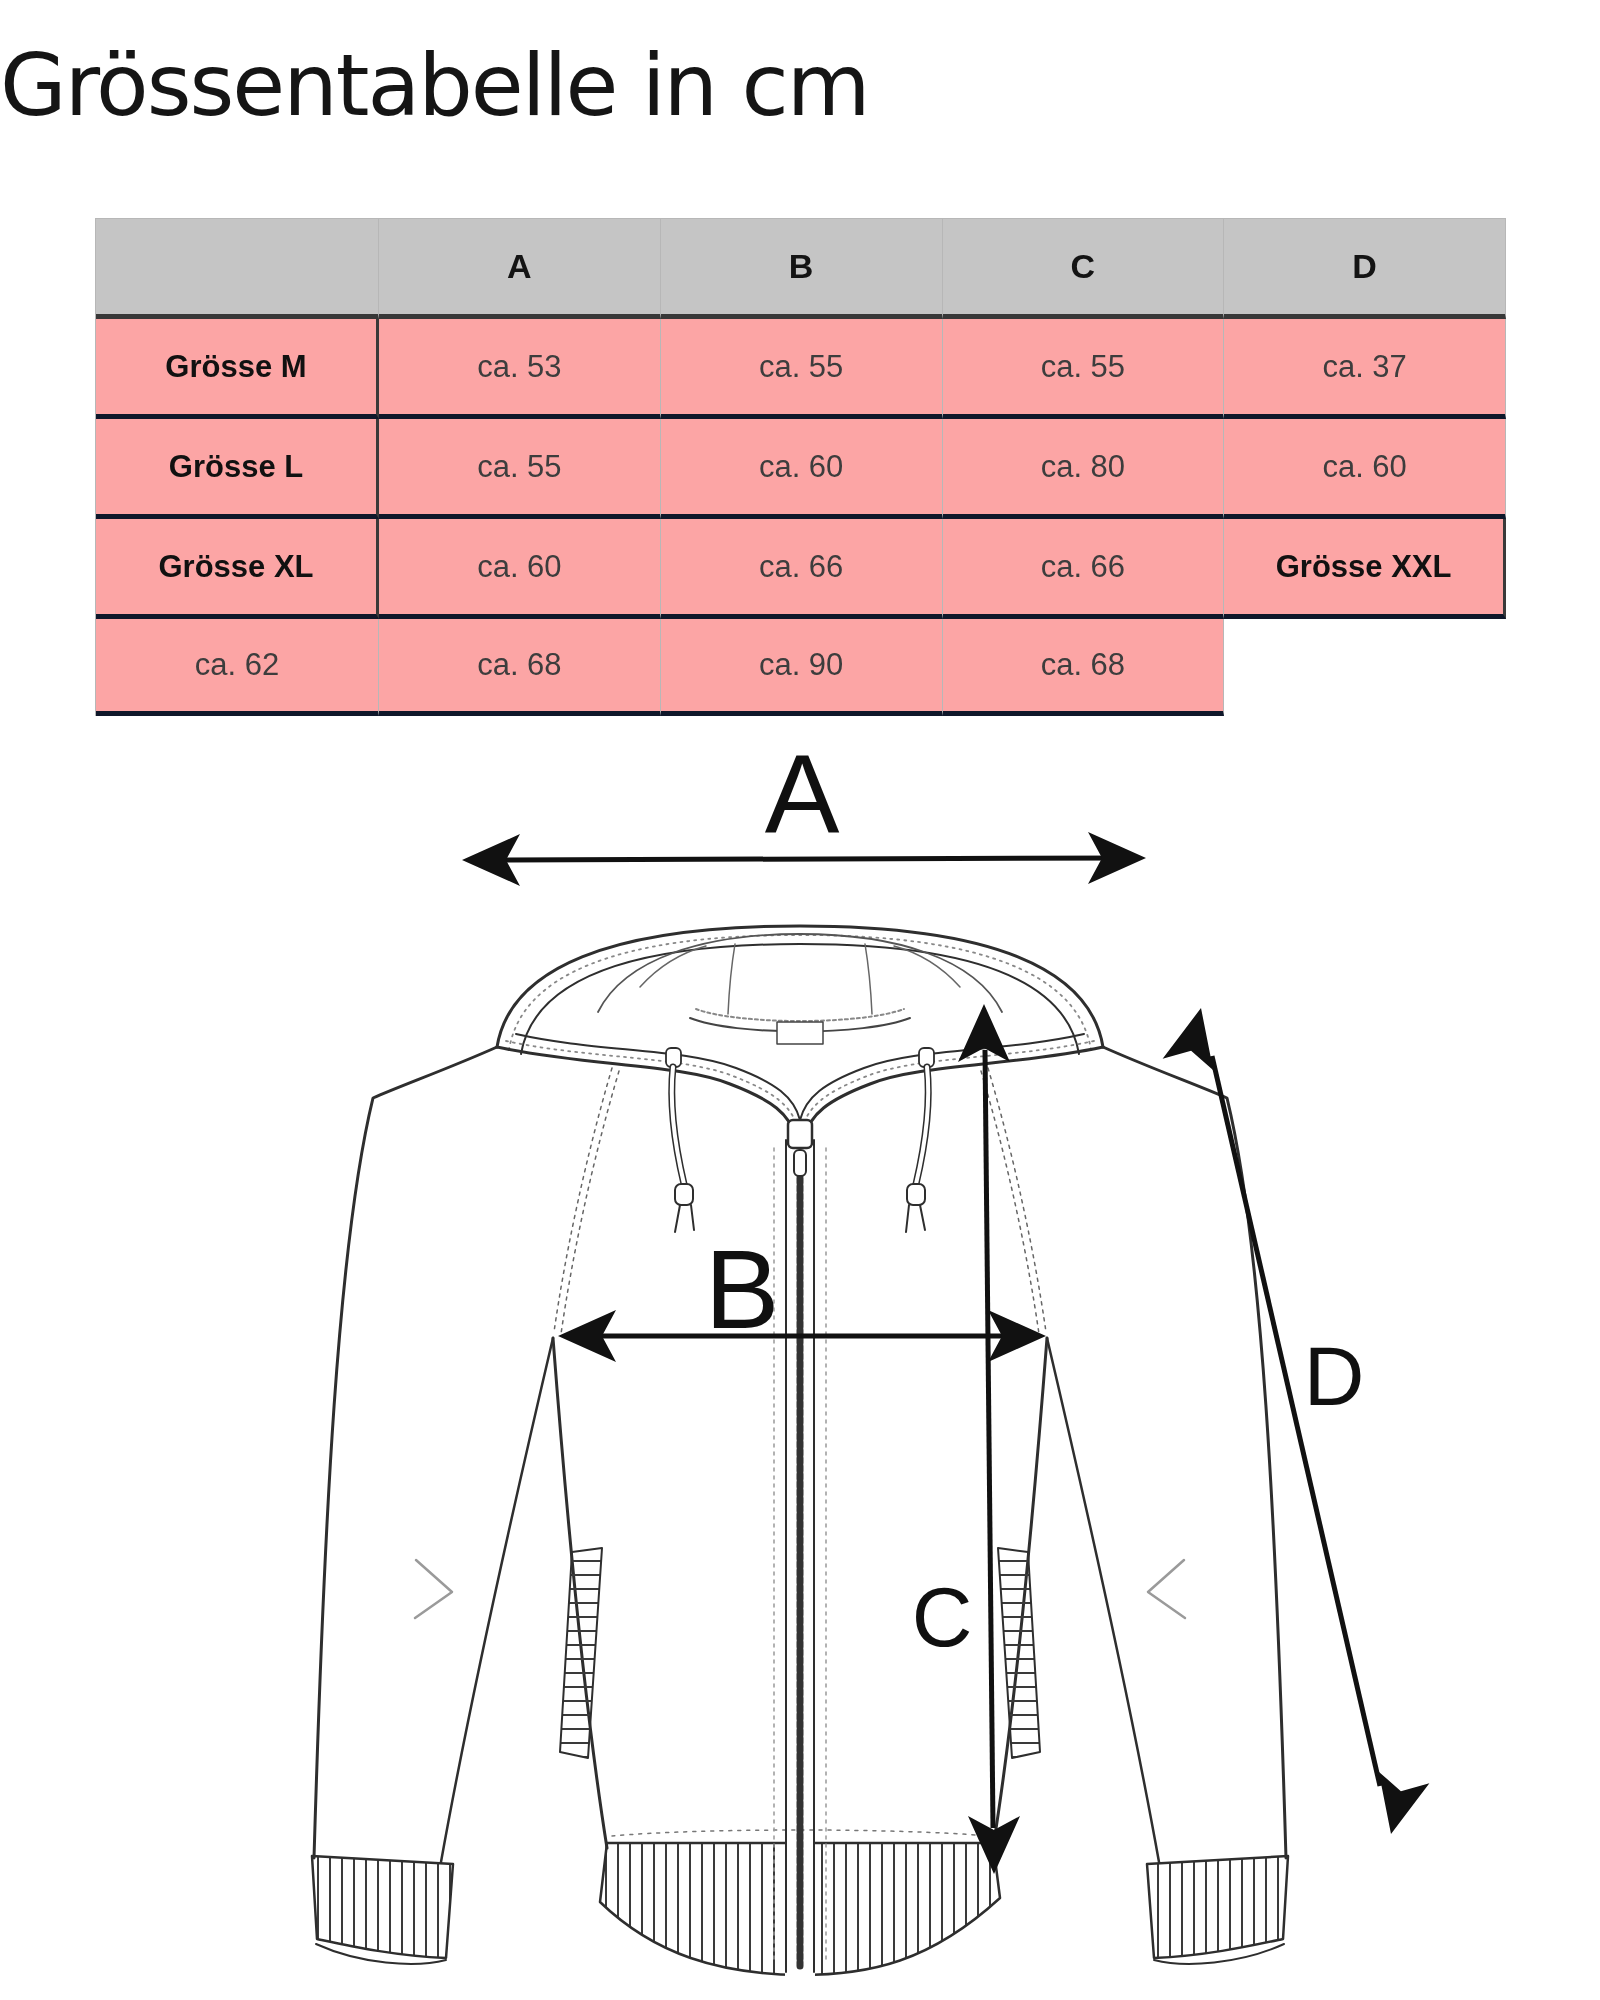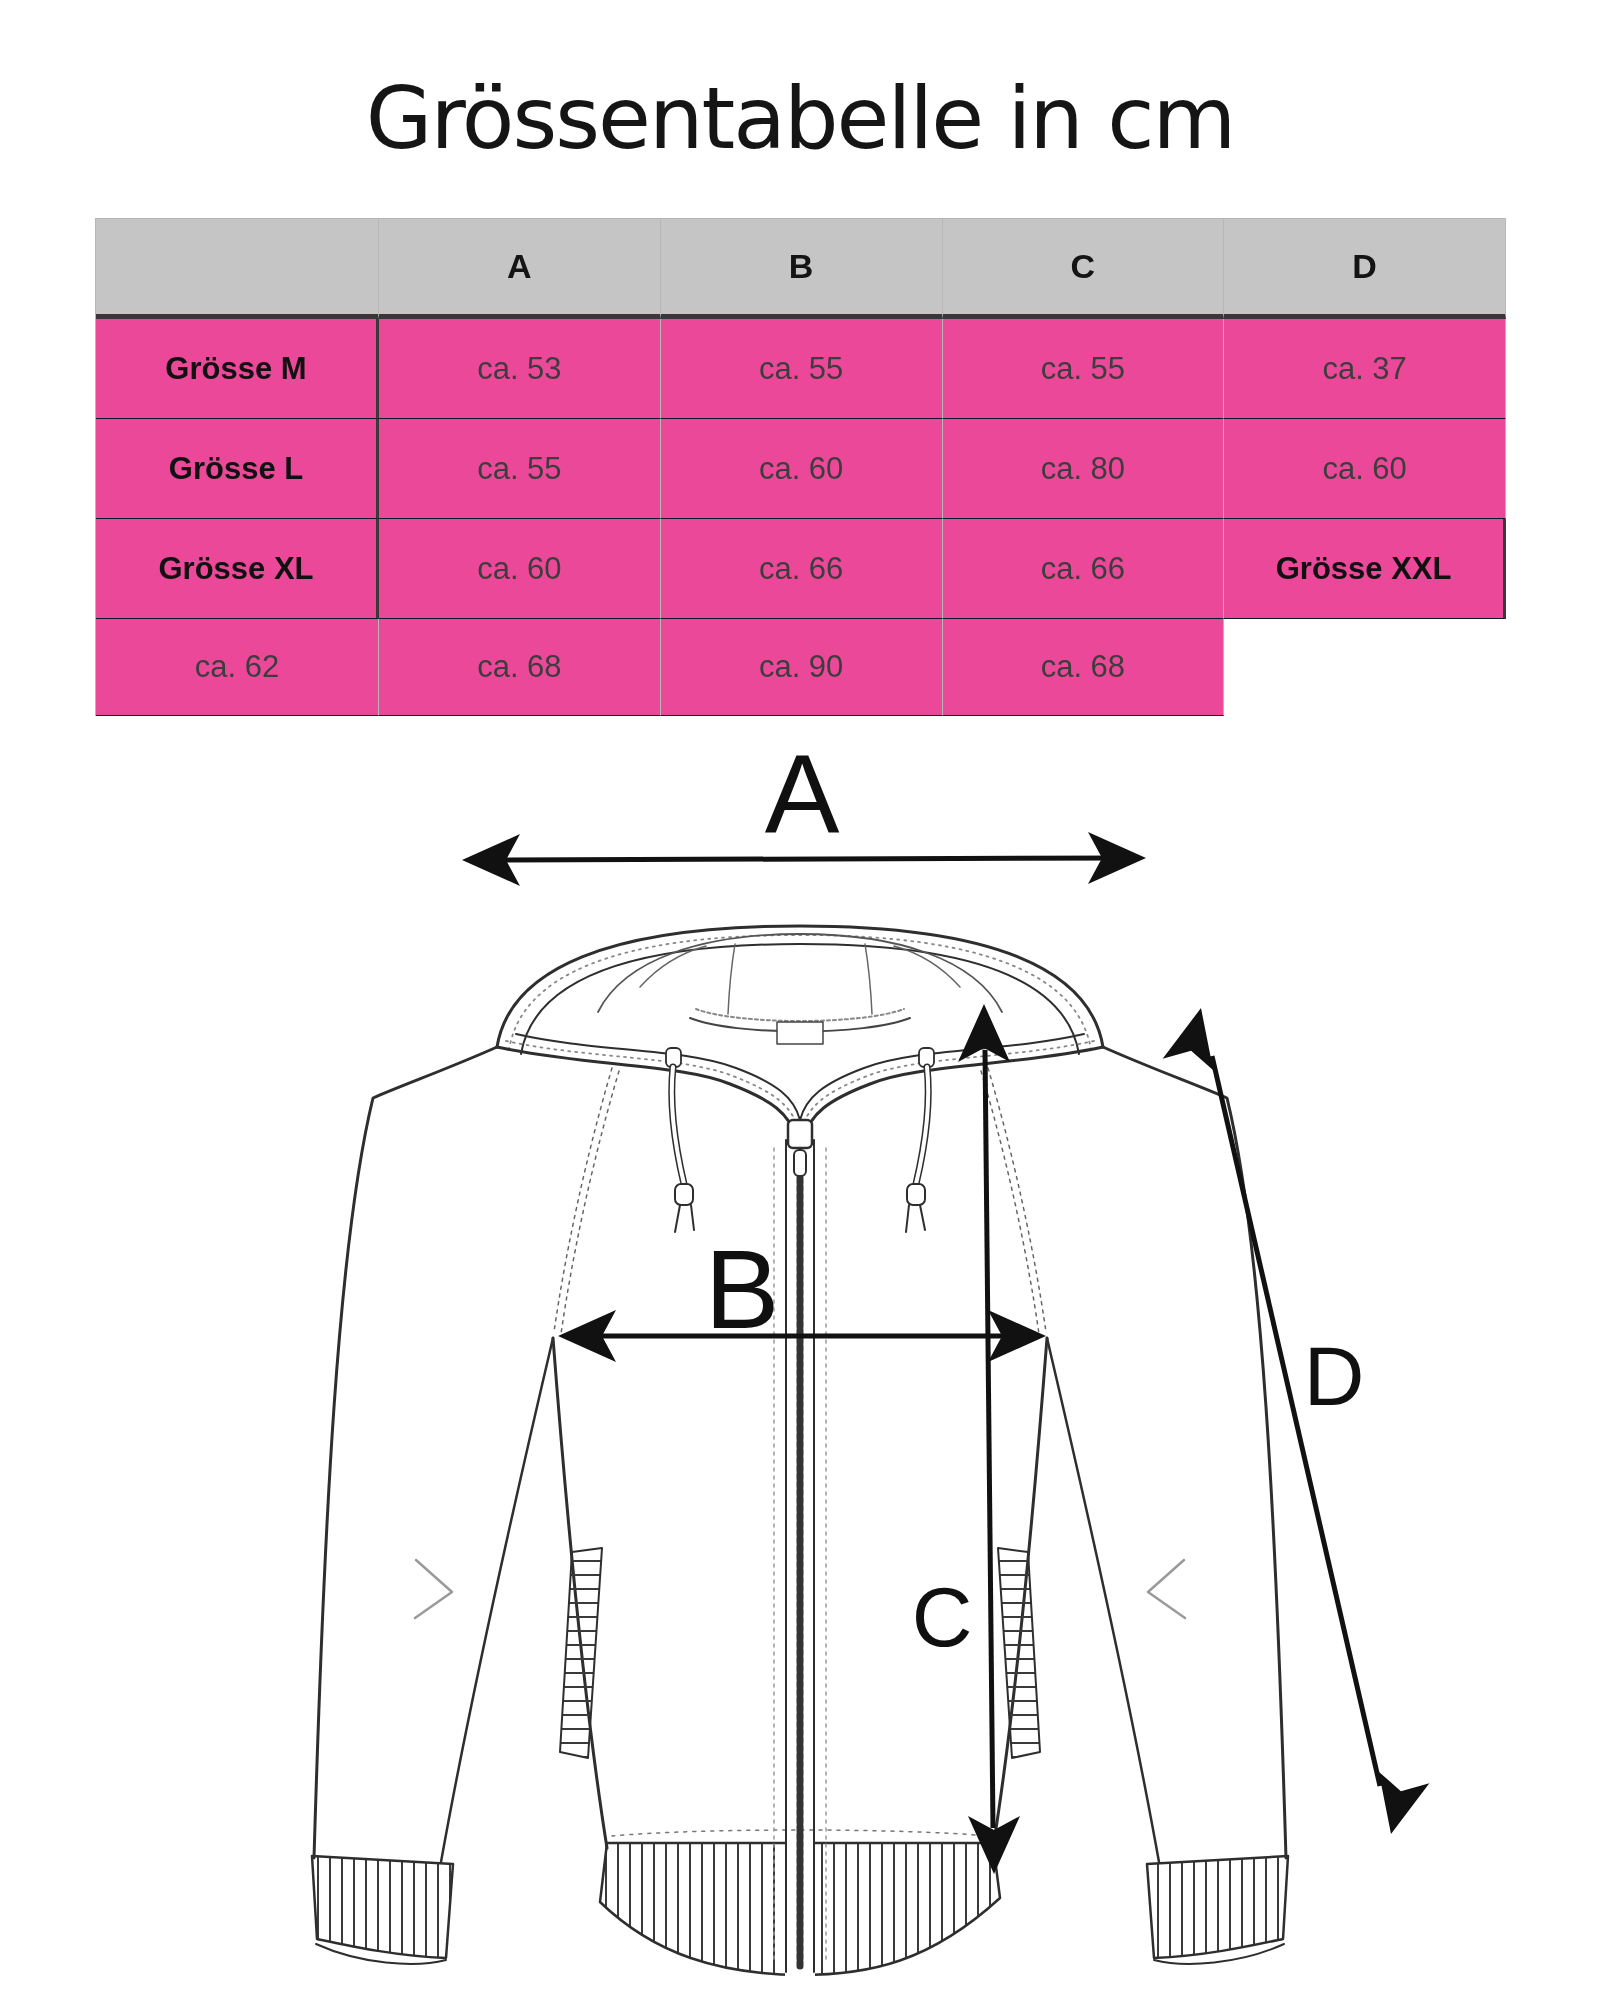--- a/index.html
+++ b/index.html
@@ -1,34 +1,34 @@
 <!DOCTYPE html>
 <html><head>
 <meta charset="utf-8">
 <style>
   html,body{margin:0;padding:0;background:#ffffff;}
   body{width:1600px;height:2000px;position:relative;font-family:"Liberation Sans",sans-serif;overflow:hidden;}
 
   .page-title{
-    position:absolute;top:68px;left:0;width:1600px;text-align:center;
+    position:absolute;top:35px;left:0;width:1600px;
     font-family:"DejaVu Sans",sans-serif;font-size:86px;font-weight:400;
     color:#151515;letter-spacing:-2px;
   }
 
   .size-table{
     position:absolute;left:95px;top:218px;width:1410px;height:497px;
     display:grid;grid-template-columns:283px repeat(4,1fr);
     grid-template-rows:100px 100px 100px 100px 97px;
     border-top:1px solid #b7b7b7;border-left:1px solid #b7b7b7;
     background:#ffffff;
   }
   .cell{
     display:flex;align-items:center;justify-content:center;
-    border-right:1px solid #b7b7b7;border-bottom:1px solid #0f172a;
-    font-size:31px;color:#3d3d3d;background:#ec4899;
+    border-right:1px solid #b7b7b7;border-bottom:5px solid #0f172a;
+    font-size:31px;color:#3d3d3d;background:#fca5a5;
   }
   .cell.hdr{
     background:#c5c5c5;border-bottom:5px solid #383838;
     font-weight:bold;font-size:34px;color:#141414;
   }
   .cell.rowlabel{
     font-weight:bold;font-size:31px;color:#111;
     border-right:3px solid #3a3a3a;
   }
   .cell.hdr.rowlabel{border-right:1px solid #b7b7b7;}

